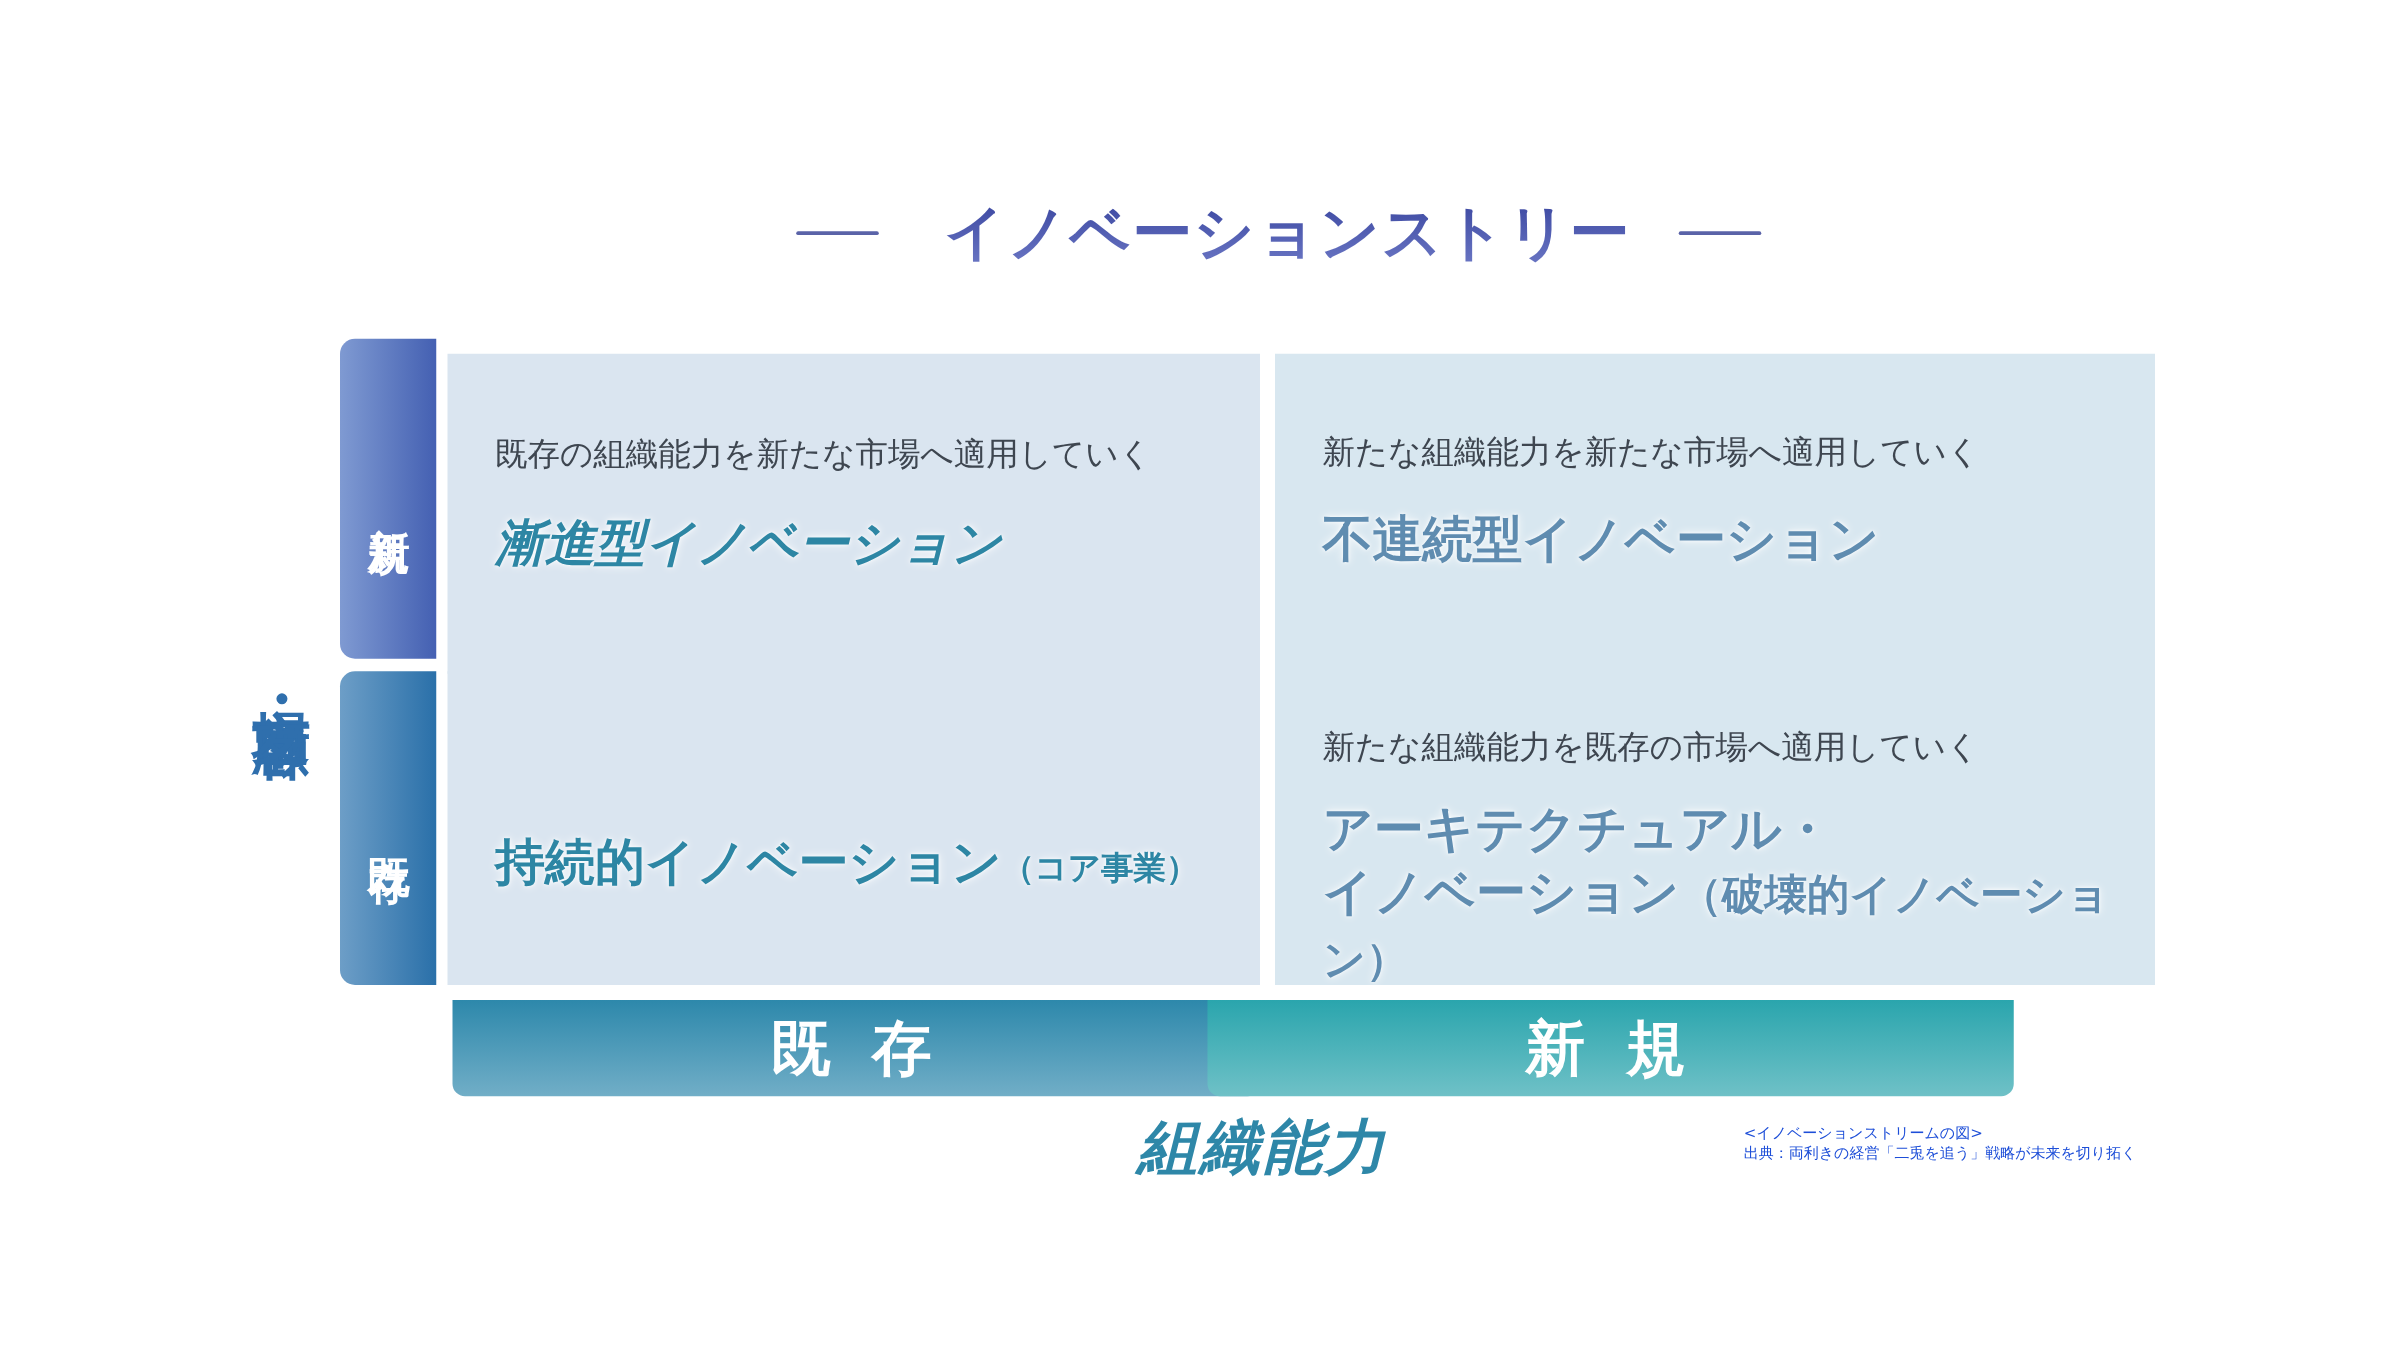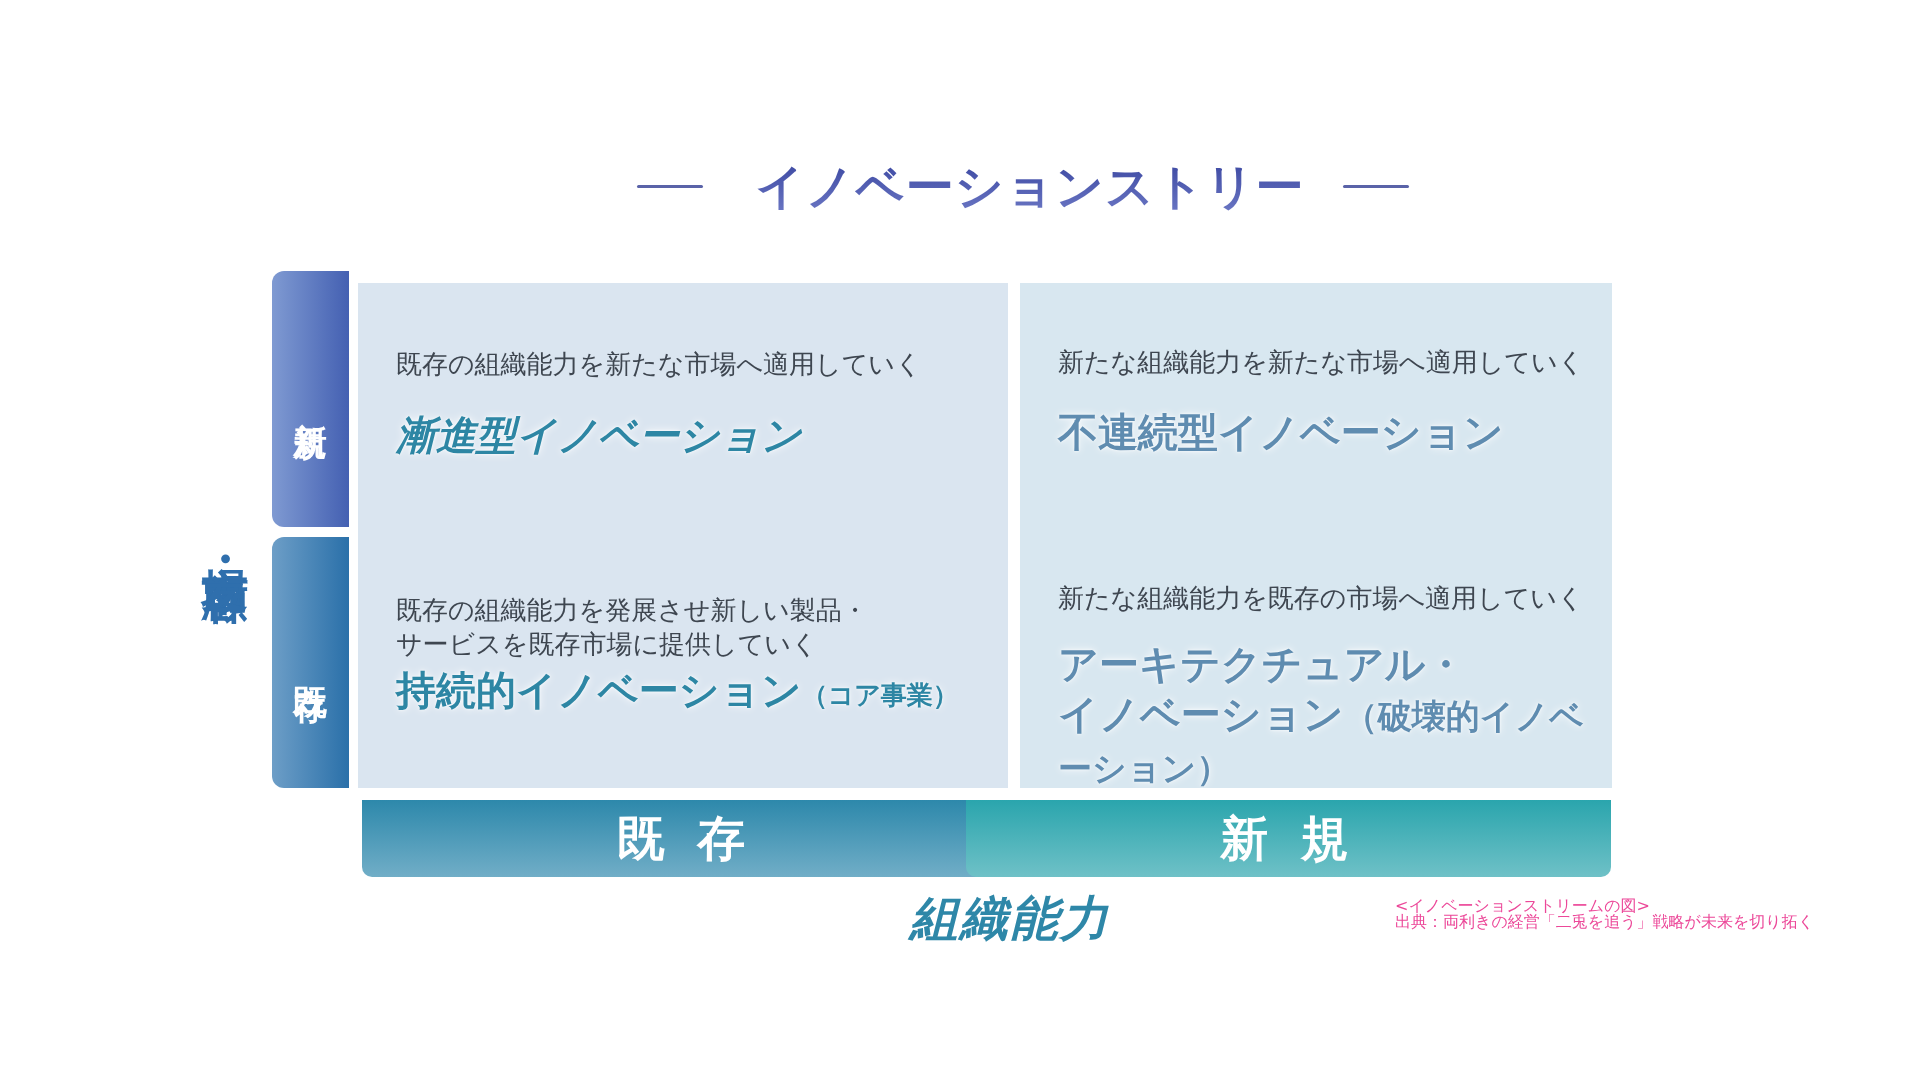--- a/index.html
+++ b/index.html
@@ -38,21 +38,21 @@
     .row-tab.new { top: 271px; height: 256px; background: linear-gradient(90deg, #7f9ad2 0%, #4460b2 100%); }
     .row-tab.existing { top: 537px; height: 251px; background: linear-gradient(90deg, #6d9ec7 0%, #2a70a9 100%); }
     .row-tab span {
       writing-mode: vertical-rl; text-orientation: upright; color: #ffffff; font-weight: bold;
       font-size: 34px; letter-spacing: 4px;
     }
 
     
     .cell { position: absolute; box-sizing: border-box; padding-left: 38px; }
     .cell.c-left { left: 358px; width: 650px; background: #dae5f0; }
-    .cell.c-right { left: 1020px; width: 592px; background: #d8e7f0; text-decoration: underline; }
+    .cell.c-right { left: 1020px; width: 704px; background: #d8e7f0; text-decoration: underline; }
     .cell.r-top { top: 271px; height: 256px; margin-top: 12px; }
     .cell.r-bottom { top: 537px; height: 251px; }
 
     .cell .desc { position: absolute; left: 38px; font-size: 26px; color: #3e4650; line-height: 34px; }
     .cell .heading {
       position: absolute; left: 38px; font-size: 40px; font-weight: bold; line-height: 50px;
       text-shadow: 0 0 8px rgba(255,255,255,0.95), 0 0 3px rgba(255,255,255,0.9);
     }
     .c-left .heading { color: #2d86a4; }
     .c-right .heading { color: #5f8cb0; }
@@ -66,21 +66,21 @@
       color: #ffffff; font-weight: bold; font-size: 48px; letter-spacing: 8px;
     }
     .col-bar.existing { left: 362px; width: 646px; background: linear-gradient(180deg, #2d88ab 0%, #71aec7 100%); }
     .col-bar.new { left: 966px; width: 645px; background: linear-gradient(180deg, #2aa5ad 0%, #6fc1c7 100%); }
 
     .x-axis-label {
       left: 860px; top: 892px; width: 300px; text-align: center;
       color: #2e87a8; font-weight: bold; font-size: 48px; line-height: 52px; letter-spacing: 2px; font-style: italic;
     }
 
-    .source { left: 1395px; top: 898px; font-size: 16px; color: #ec4899; line-height: 16px; }
+    .source { left: 1395px; top: 898px; font-size: 12px; color: #1d4ed8; line-height: 16px; }
   </style>
 </head>
 <body>
 
 <div class="abs title-row">
   <div class="title-dash left"></div>
   <div class="title-text">イノベーションストリーム</div>
   <div class="title-dash right"></div>
 </div>
 
@@ -101,24 +101,20 @@
 </div>
 
 <div class="cell c-right r-top">
   <div class="desc" style="top:62px;">新たな組織能力を新たな市場へ適用していく</div>
   <div class="heading" style="top:124px;">
     <span>不連続型イノベーション</span>
   </div>
 </div>
 
 <div class="cell c-left r-bottom">
-  <div class="desc" style="top:56px;">
-    <div>既存の組織能力を発展させ新しい製品・</div>
-    <div>サービスを既存市場に提供していく</div>
-  </div>
   <div class="heading" style="top:128px;">
     <span>持続的イノベーション</span><span class="small">（コア事業）</span>
   </div>
 </div>
 
 <div class="cell c-right r-bottom">
   <div class="desc" style="top:44px;">新たな組織能力を既存の市場へ適用していく</div>
   <div class="heading" style="top:102px;">
     <div>アーキテクチュアル・</div>
     <div><span>イノベーション</span><span class="small">（破壊的イノベーション）</span></div>

